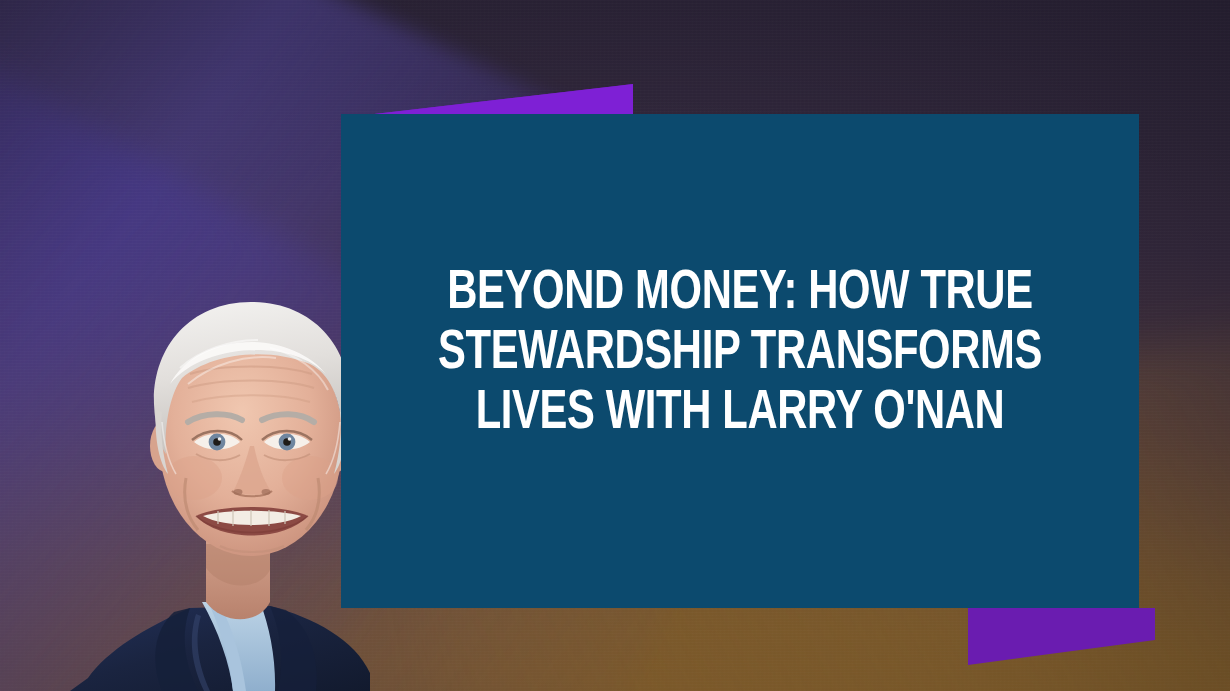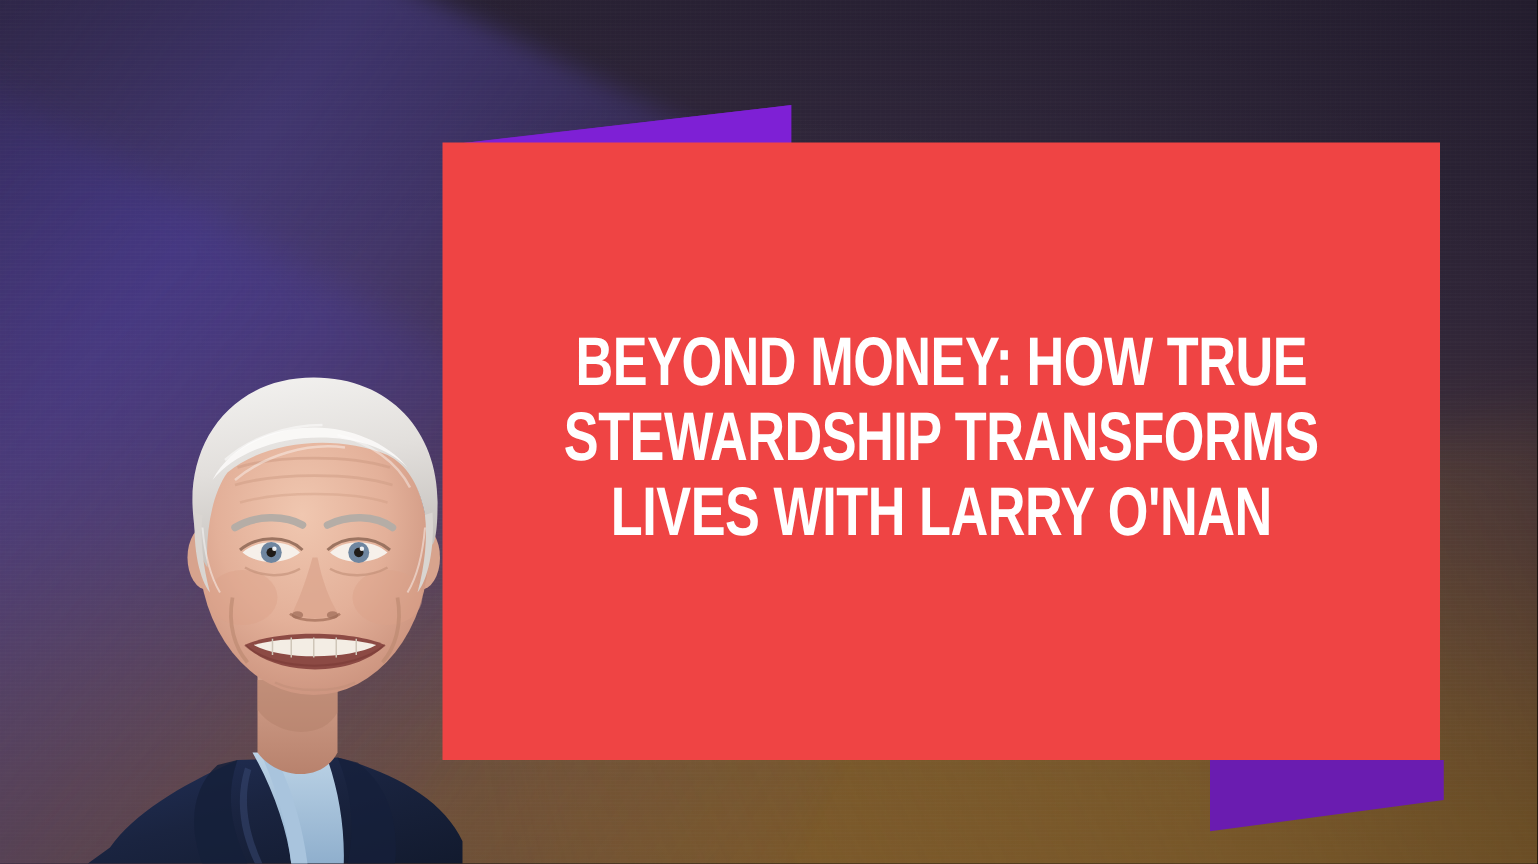--- a/index.html
+++ b/index.html
@@ -86,25 +86,25 @@
   .accent-flag-top {
     position: absolute;
     left: 0; top: 0;
     width: 1230px; height: 691px;
     pointer-events: none;
   }
 
   
   .title-card {
     position: absolute;
-    left: 354px;
+    left: 341px;
     top: 114px;
     width: 798px;
     height: 494px;
-    background: #ef4444;
+    background: #0c4a6e;
   }
   .title-text {
     position: absolute;
     left: 0;
     right: 0;
     top: 145px;
     text-align: center;
     color: #ffffff;
     font-family: "Liberation Sans", sans-serif;
     font-weight: 700;

